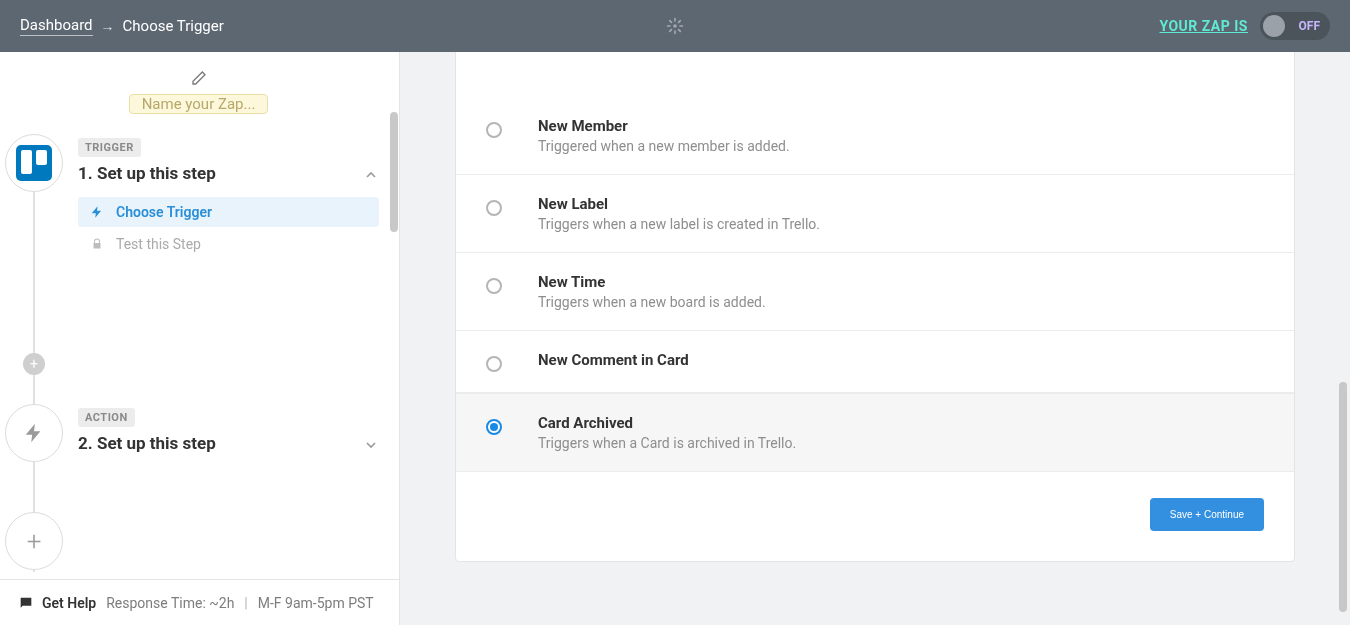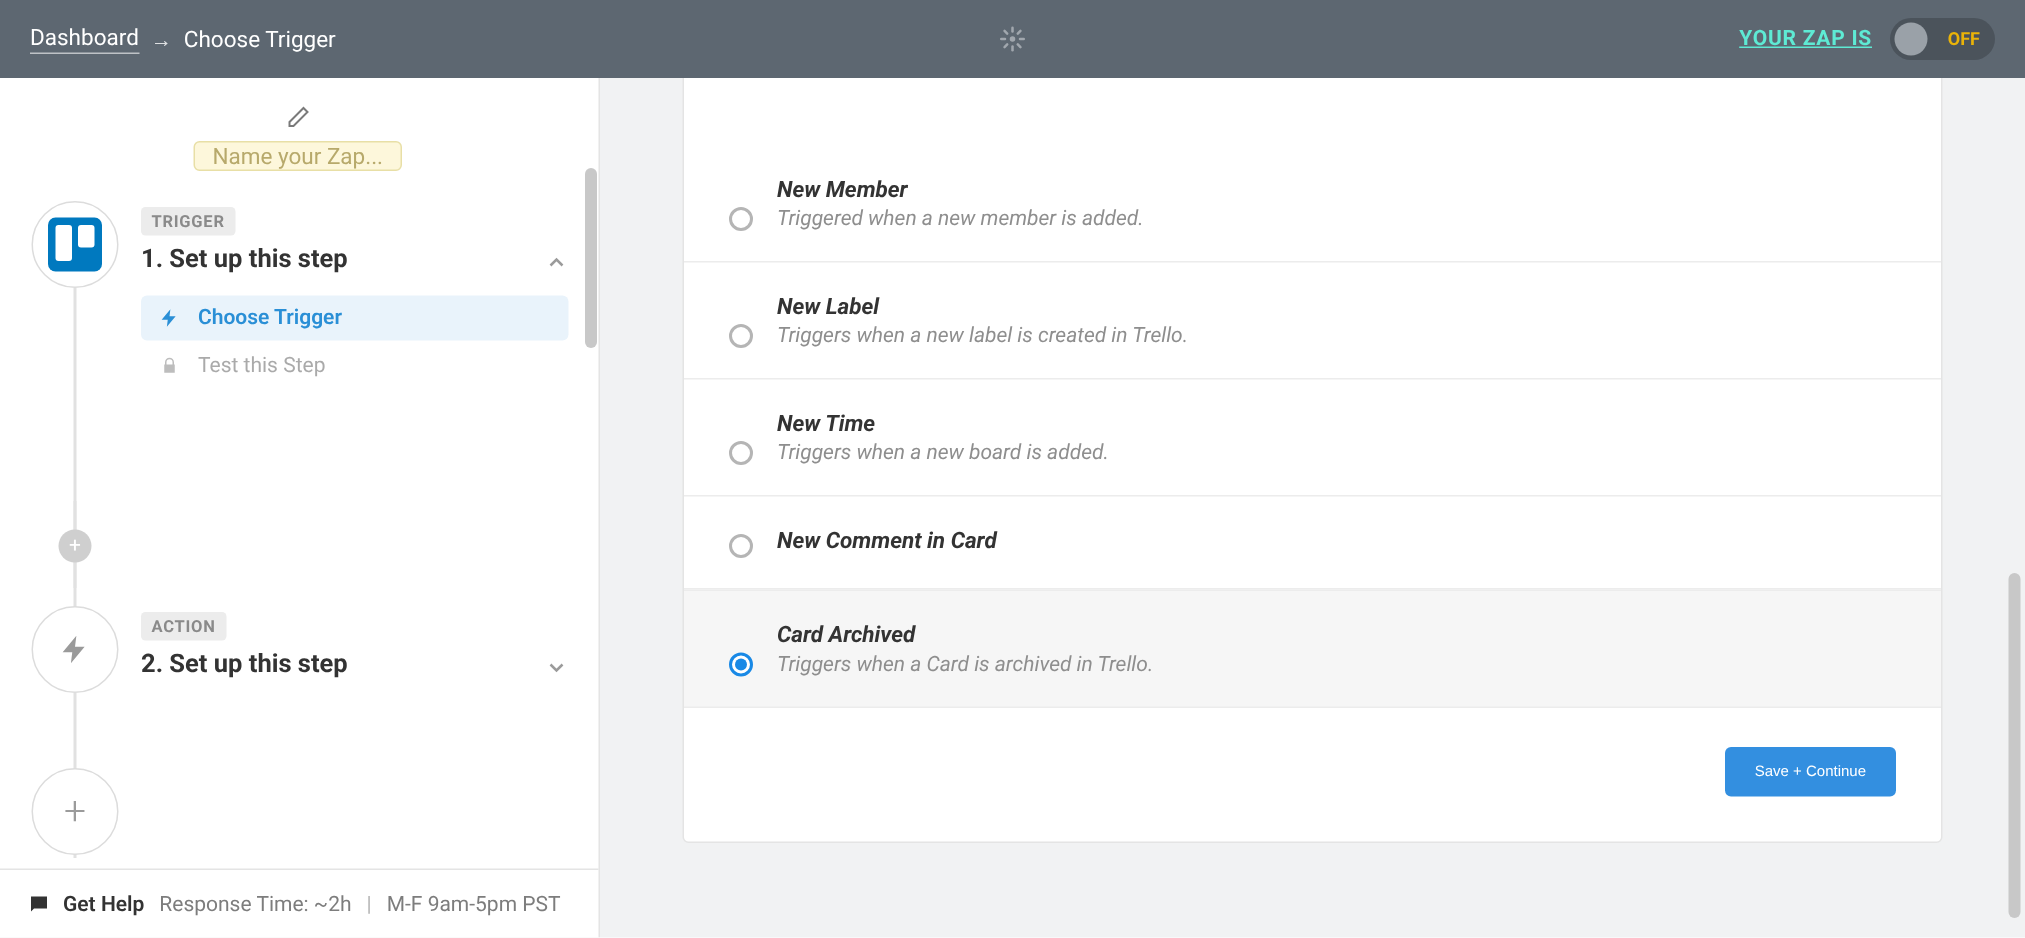--- a/index.html
+++ b/index.html
@@ -32,21 +32,21 @@
     opacity: 0.6;
   }
   .header-right { margin-left: auto; display: flex; align-items: center; gap: 12px; }
   .header-right .label { font-weight: 700; letter-spacing: 0.5px; font-size: 14px; color: #5eead4; text-decoration: underline; }
   .toggle {
     width: 70px; height: 28px; border-radius: 20px; background: #4b535b;
     display: flex; align-items: center; position: relative; padding: 3px;
     cursor: pointer;
   }
   .toggle .knob { width: 22px; height: 22px; border-radius: 50%; background: #9aa1a8; }
-  .toggle .txt { position: absolute; right: 10px; font-size: 12px; font-weight: 700; color: #eab308; }
+  .toggle .txt { position: absolute; right: 10px; font-size: 12px; font-weight: 700; color: #c4b5fd; }
 
   
   .main { display: flex; height: calc(100% - 52px); }
 
   
   .left {
     width: 400px; background: #fff; position: relative;
     border-right: 1px solid #e4e4e4;
     display: flex; flex-direction: column;
   }
@@ -58,21 +58,21 @@
 
   .zap-name-row { display: flex; align-items: center; padding: 18px 20px 10px 18px; gap: 8px; flex-direction: column; }
   .zap-name-row .pencil { color: #7a7a7a; display:flex; align-items:center; }
   .zap-name {
     flex: 1; height: 40px; border: 1px solid #e8dfa6;
     background: #fdf7db; border-radius: 4px; padding: 0 12px;
     color: #b7a96b; font-size: 15px; display: flex; align-items: center;
     cursor: text;
   }
 
-  .steps { padding: 10px 20px 20px 20px; position: relative; }
+  .steps { padding: 10px 20px 20px 4px; position: relative; }
   .step-row { display: flex; align-items: flex-start; gap: 14px; position: relative; }
 
   .timeline { position: relative; width: 60px; display:flex; flex-direction:column; align-items:center; }
   .vline { position: absolute; top: 58px; left: 50%; width: 2px; transform: translateX(-50%); background: #e1e1e1; }
 
   .bubble {
     width: 58px; height: 58px; border-radius: 50%; background: #fff;
     border: 1px solid #dcdcdc; display: flex; align-items: center; justify-content: center;
     position: relative; z-index: 2;
   }
@@ -126,24 +126,23 @@
   .left-footer .sep { color: #b5b5b5; }
 
   
   .right { flex: 1; position: relative; overflow: hidden; display:flex; justify-content:center; }
   .card {
     width: 840px; background: #fff; border: 1px solid #e4e4e4; border-radius: 4px;
     margin-top: 0; padding: 18px 0 30px 0; position: absolute; top: -10px; left: 50%; transform: translateX(-50%);
   }
   .options { padding-top: 36px; }
   .opt {
-    display: flex; align-items: flex-end; gap: 16px;
+    display: flex; align-items: flex-start; gap: 36px;
     padding: 20px 30px; border-bottom: 1px solid #ececec;
     cursor: pointer;
-    font-style: italic;
   }
   .opt:first-child { border-top: none; }
   .opt.selected { background: #f6f6f6; border-top: 1px solid #ececec; border-bottom: 1px solid #ececec; }
   .radio {
     width: 16px; height: 16px; border: 2px solid #b5b5b5; border-radius: 50%; margin-top: 5px;
     flex-shrink: 0; position: relative; background:#fff;
   }
   .opt.selected .radio { border-color: #1989e6; }
   .opt.selected .radio::after {
     content:""; position:absolute; inset:2px; background:#1989e6; border-radius:50%;

